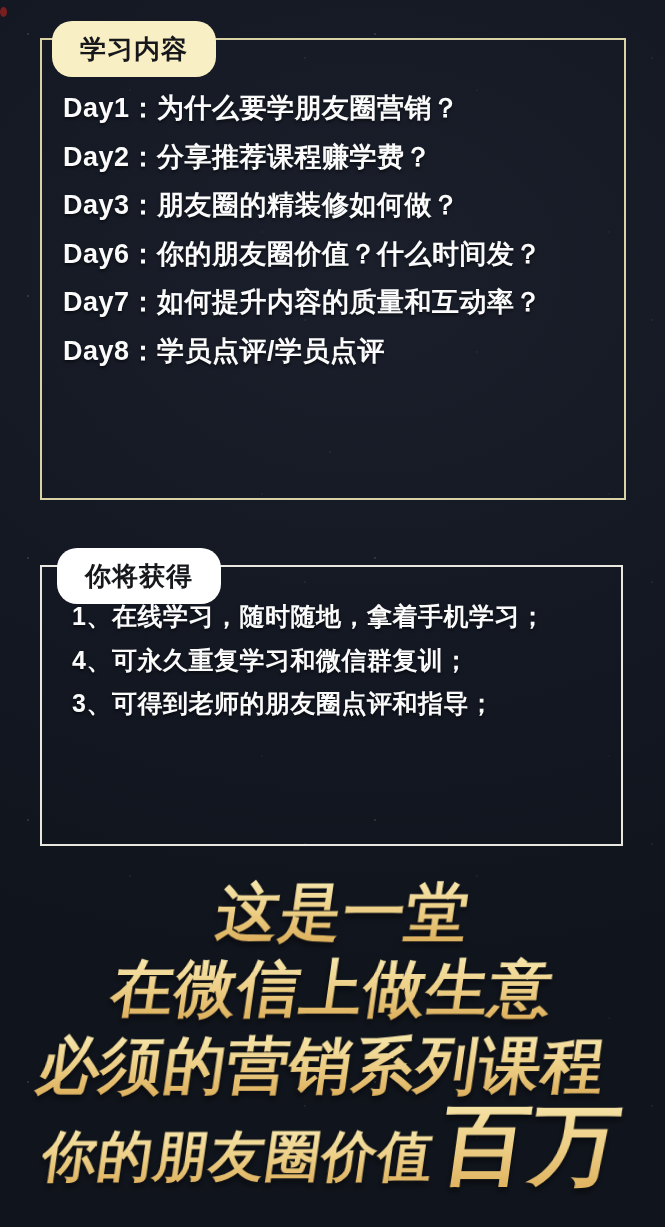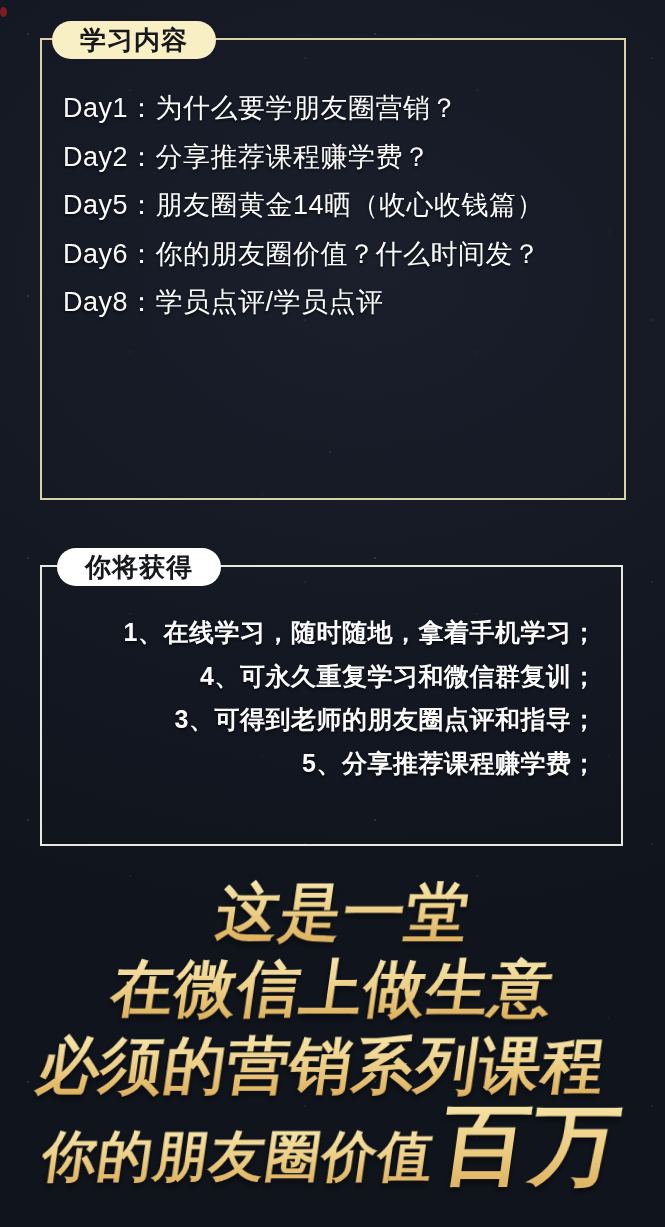--- a/index.html
+++ b/index.html
@@ -31,45 +31,44 @@
 
   
   .panel{position:absolute;box-sizing:border-box;}
   .panel-learning{
     left:40px;top:38px;width:586px;height:462px;
     border:2px solid #d9d2a4;
   }
   .panel-benefits{
     left:40px;top:565px;width:583px;height:281px;
     border:2px solid #e9e8e0;
-    text-align:right;
   }
 
   
   .badge{
     position:absolute;top:-19px;
     height:38px;line-height:38px;
-    padding:0 28px;border-radius:20px;
+    padding:9px 28px;border-radius:20px;
     font-size:26px;font-weight:700;color:#17181c;
     letter-spacing:1px;white-space:nowrap;
   }
   .badge-cream{left:10px;background:#f8efc4;}
   .badge-white{left:15px;background:#ffffff;}
 
   
   .day-list{
     margin:0;padding:44px 8px 0 21px;list-style:none;
   }
   .day-list li{
-    font-size:27px;line-height:48.5px;font-weight:400;
+    font-size:27px;line-height:48.5px;font-weight:700;
     color:#fbfbfb;letter-spacing:.5px;white-space:nowrap;
     text-shadow:0 2px 3px rgba(0,0,0,.55);
   }
   .benefit-list{
-    margin:16px;padding:28px 8px 0 30px;list-style:none;
+    margin:0;padding:28px 8px 0 30px;list-style:none;
   }
   .benefit-list li{
     font-size:25px;line-height:43.5px;font-weight:700;
     color:#fbfbfb;letter-spacing:.5px;white-space:nowrap;
     text-shadow:0 2px 3px rgba(0,0,0,.55);
   }
 
   
   .gold-text{
     font-family:"DejaVu Serif","Liberation Serif",serif;
@@ -108,35 +107,35 @@
   <div class="stars"></div>
   <div class="speck-red"></div>
 
   <section class="panel panel-learning">
     <div class="badge badge-cream">
       <span>学习内容</span>
     </div>
     <ul class="day-list">
       <li>Day1：为什么要学朋友圈营销？</li>
       <li>Day2：分享推荐课程赚学费？</li>
-      <li>Day5：朋友圈黄金14晒（收心收钱篇）</li>
+      <li>Day3：朋友圈的精装修如何做？</li>
       <li>Day6：你的朋友圈价值？什么时间发？</li>
+      <li>Day7：如何提升内容的质量和互动率？</li>
       <li>Day8：学员点评/学员点评</li>
     </ul>
   </section>
 
   <section class="panel panel-benefits">
     <div class="badge badge-white">
       <span>你将获得</span>
     </div>
     <ul class="benefit-list">
       <li>1、在线学习，随时随地，拿着手机学习；</li>
       <li>4、可永久重复学习和微信群复训；</li>
       <li>3、可得到老师的朋友圈点评和指导；</li>
-      <li>5、分享推荐课程赚学费；</li>
     </ul>
   </section>
 
   <div class="headline gold-text">
     <span class="headline-line gold-grad">这是一堂</span>
     <span class="headline-line gold-grad">在微信上做生意</span>
     <span class="headline-line gold-grad">必须的营销系列课程</span>
   </div>
 
   <div class="value-line gold-text">

